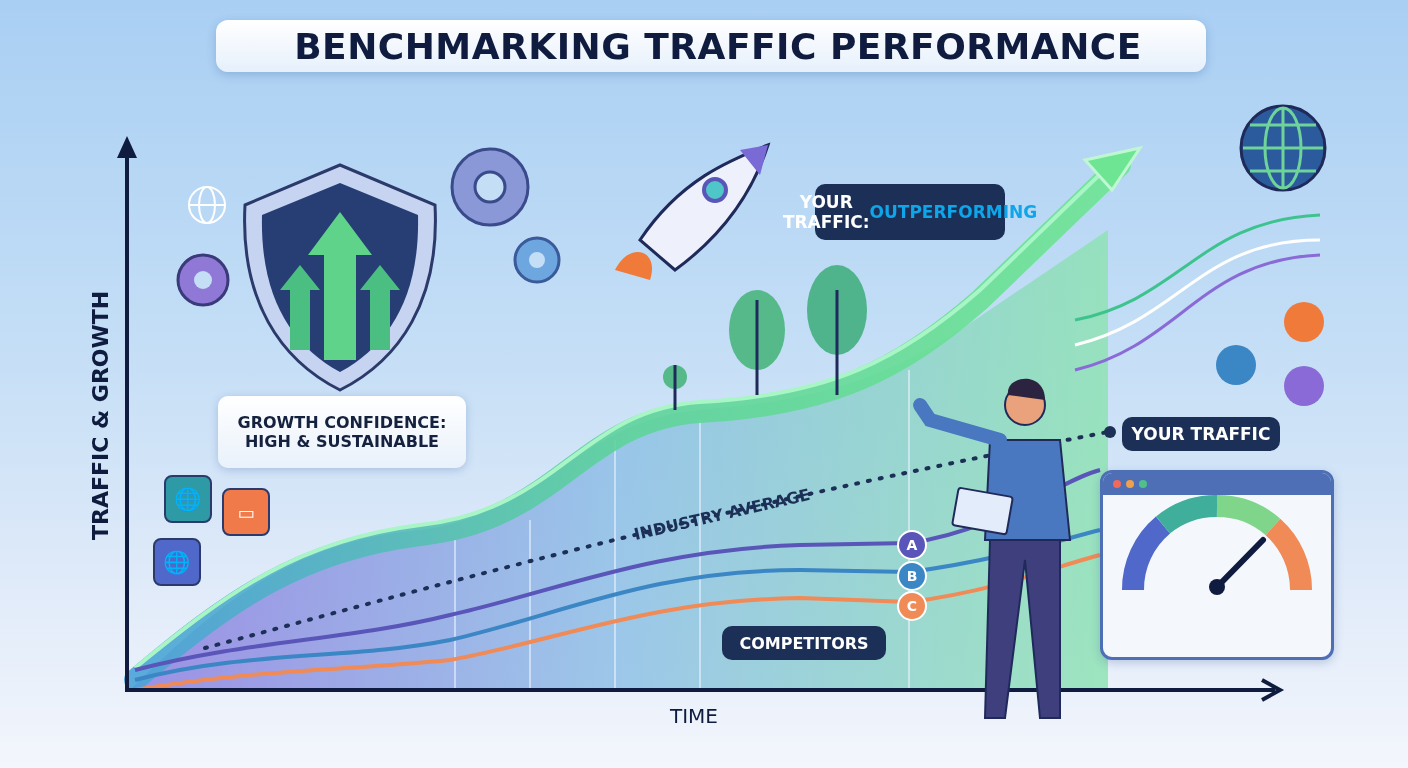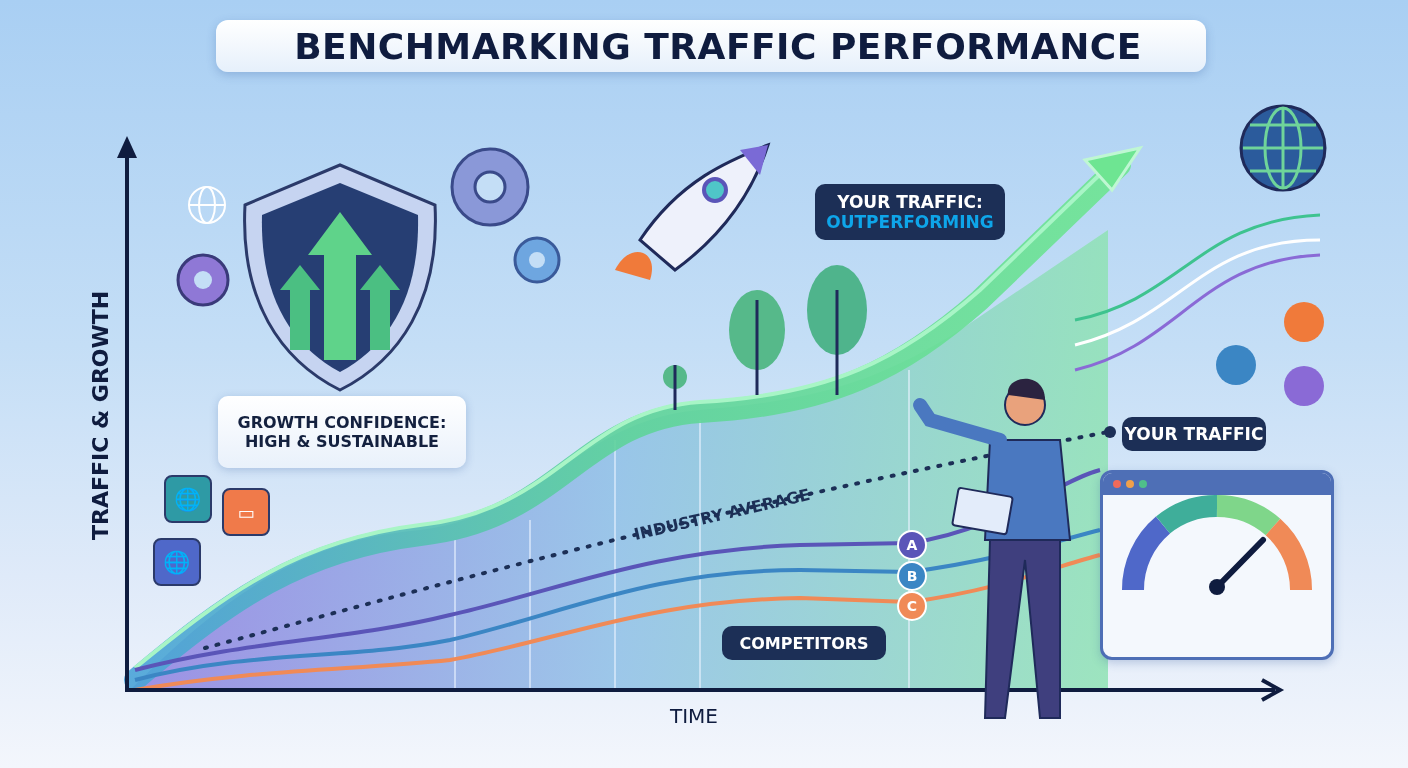--- a/index.html
+++ b/index.html
@@ -5,21 +5,21 @@
   html,body{margin:0;padding:0;}
   body{width:1408px;height:768px;overflow:hidden;position:relative;
     background:linear-gradient(180deg,#a9cff3 0%,#c4def6 45%,#dfeaf9 75%,#f3f6fc 100%);
     font-family:"DejaVu Sans","Liberation Sans",sans-serif;}
   .abs{position:absolute;}
   .title-box{left:216px;top:20px;width:976px;height:52px;border-radius:12px;
     background:linear-gradient(180deg,#ffffff,#e6f0fb);box-shadow:0 3px 10px rgba(40,80,150,.25);
     display:flex;align-items:center;justify-content:center;padding-left:14px;}
   .title-box span{font-weight:bold;font-size:36px;color:#0f1c3f;letter-spacing:0.5px;}
   .callout-dark{background:#1c2f56;color:#fff;font-weight:bold;border-radius:10px;
-    display:flex;flex-direction:column;align-items:center;justify-content:center;text-align:center;}
+    display:flex;flex-direction:row;align-items:center;justify-content:center;text-align:center;}
   .callout-light{background:linear-gradient(180deg,#ffffff,#e9f1fb);color:#14213f;font-weight:bold;
     border-radius:10px;box-shadow:0 2px 8px rgba(40,80,150,.25);display:flex;flex-direction:column;
     align-items:center;justify-content:center;text-align:center;}
   .badge{width:26px;height:26px;border-radius:50%;border:2px solid #fff;color:#fff;font-weight:bold;
     font-size:14px;display:flex;align-items:center;justify-content:center;}
   .yaxis-label{left:60px;top:400px;transform:rotate(-90deg);transform-origin:left top;
     font-weight:bold;font-size:22px;color:#0f1c3f;white-space:nowrap;}
   .xaxis-label{left:670px;top:704px;font-weight:normal;font-size:20px;color:#0f1c3f;}
   .app-tile{width:44px;height:44px;border-radius:8px;display:flex;align-items:center;justify-content:center;
     border:2px solid #2b3a6a;}
@@ -162,21 +162,21 @@
   </div>
 
 <div class="abs callout-dark" style="left:815px;top:184px;width:190px;height:56px;font-size:17px">
   <span>YOUR TRAFFIC:</span>
   <span style="color:#0ea5e9">OUTPERFORMING</span>
 </div>
 <div class="abs callout-light" style="left:218px;top:396px;width:248px;height:72px;font-size:16px">
   <span>GROWTH CONFIDENCE:</span>
   <span>HIGH &amp; SUSTAINABLE</span>
 </div>
-<div class="abs callout-dark" style="left:1122px;top:417px;width:144px;height:34px;font-size:17px">
+<div class="abs callout-dark" style="left:1122px;top:417px;width:158px;height:34px;font-size:17px">
   <span>YOUR TRAFFIC</span>
 </div>
 <div class="abs" style="left:632px;top:505px;transform:rotate(-13deg);font-weight:bold;font-size:16px;color:#1c2f56">INDUSTRY AVERAGE</div>
 <div class="abs callout-dark" style="left:722px;top:626px;width:164px;height:34px;font-size:16px">
   <span>COMPETITORS</span>
 </div>
 
 <div class="abs badge" style="left:897px;top:530px;background:#5a55b8">A</div>
 <div class="abs badge" style="left:897px;top:561px;background:#3b86c4">B</div>
 <div class="abs badge" style="left:897px;top:591px;background:#f08a57">C</div>

